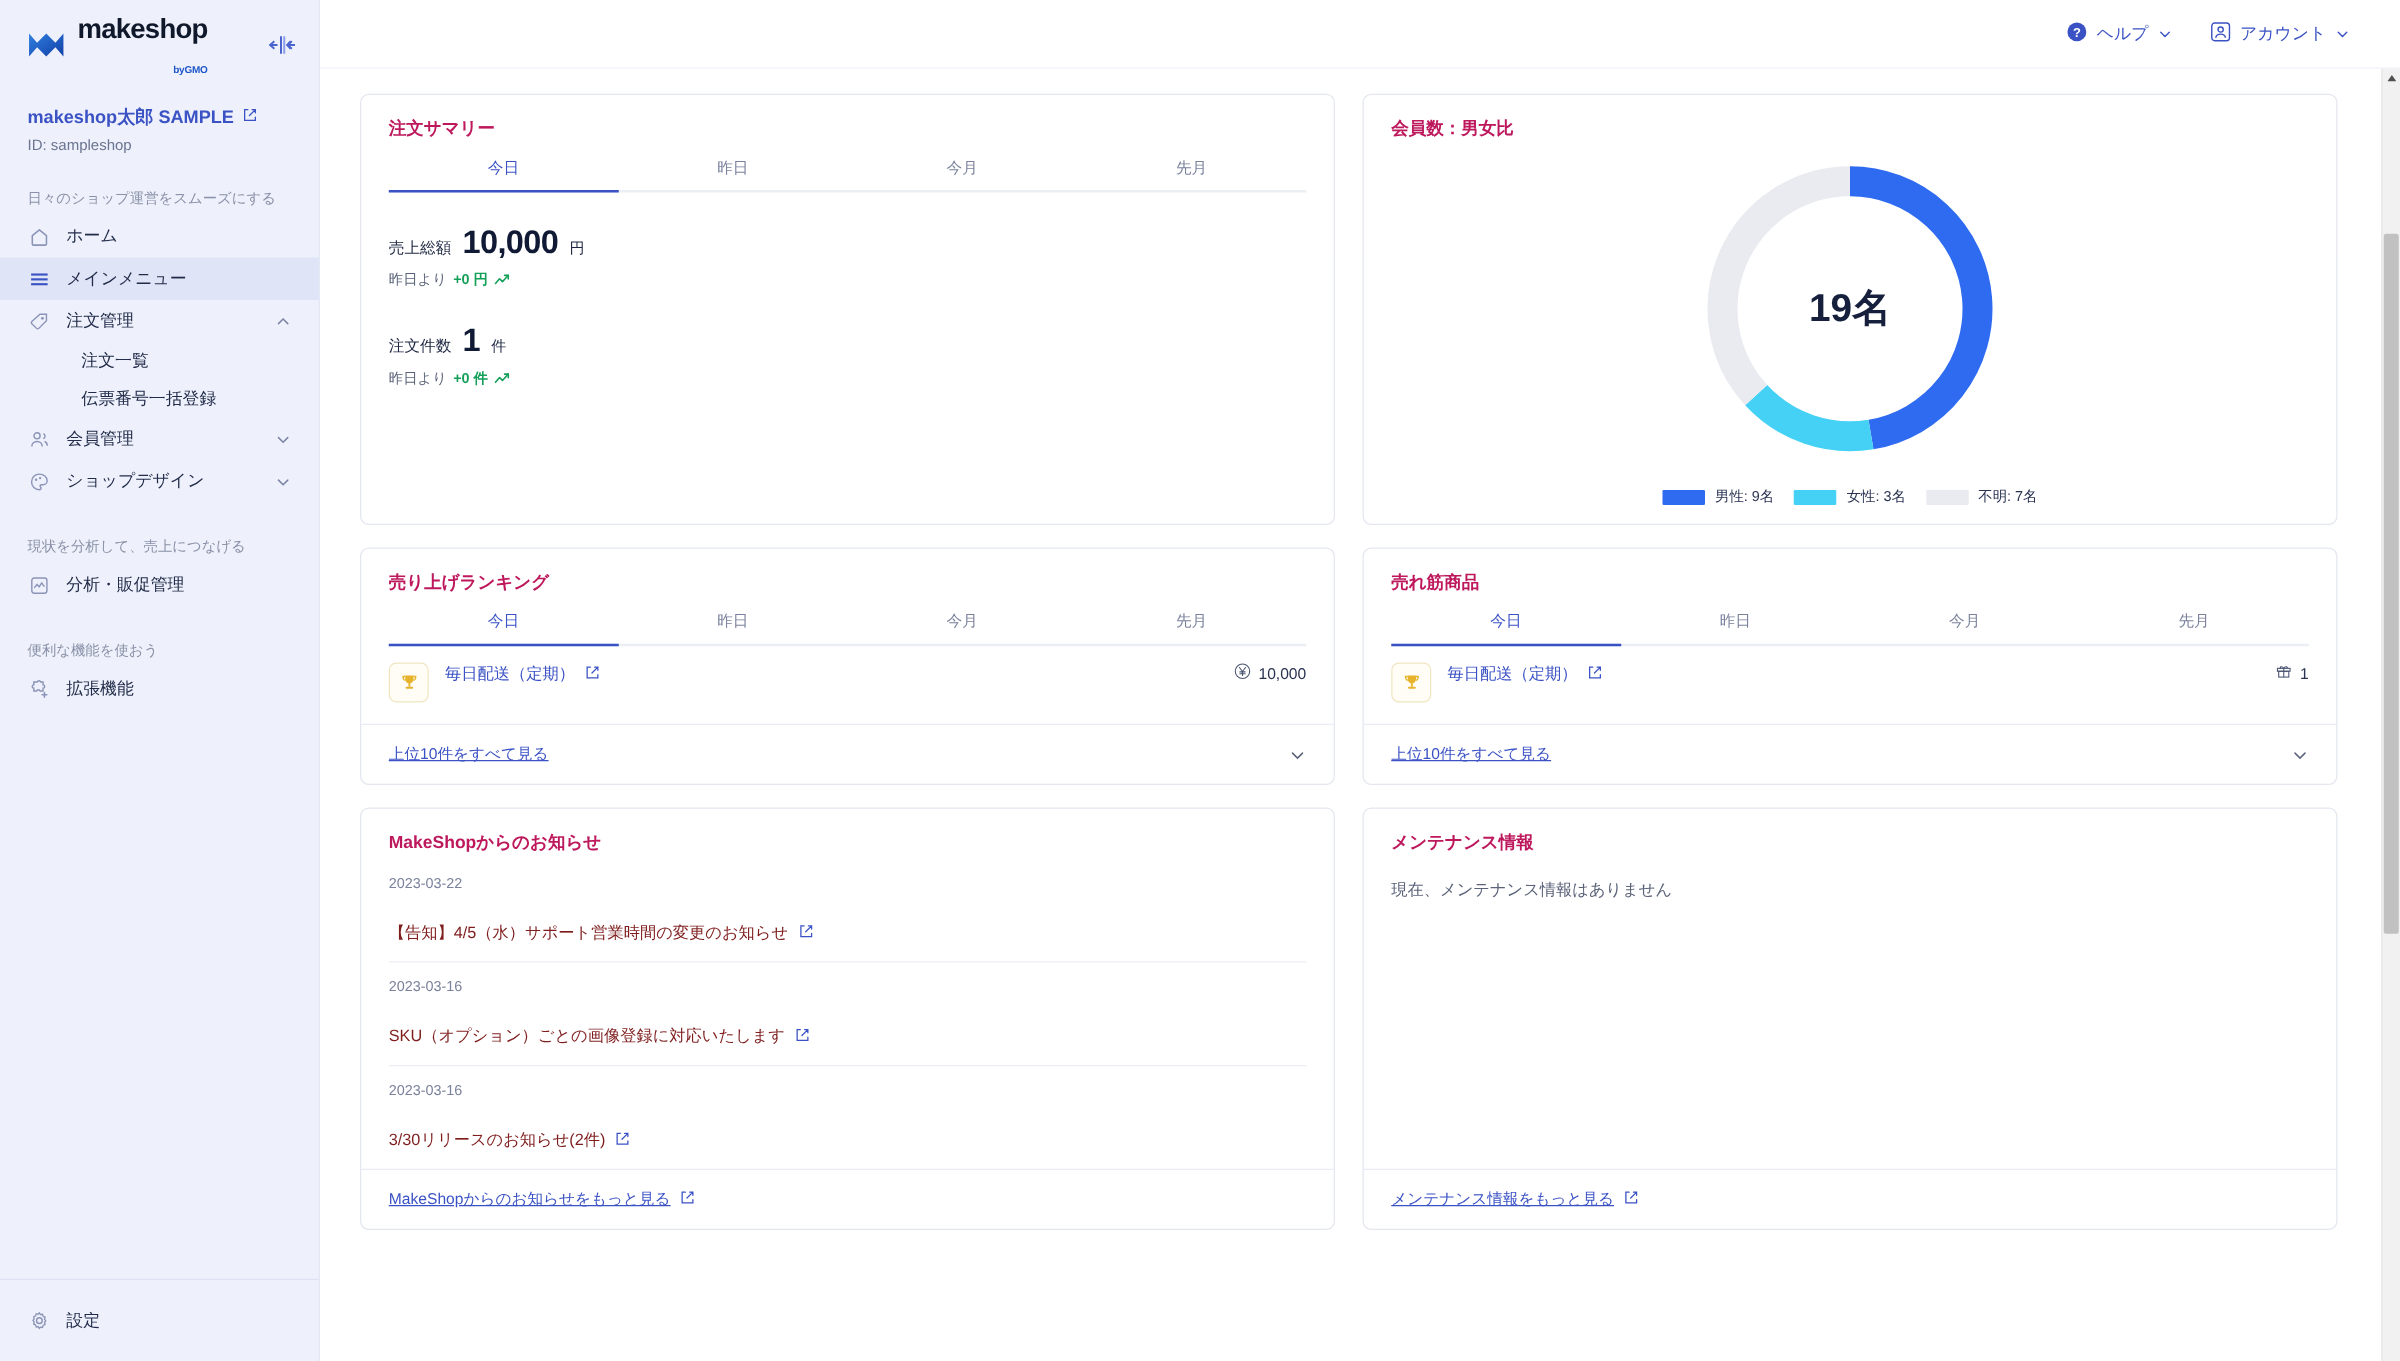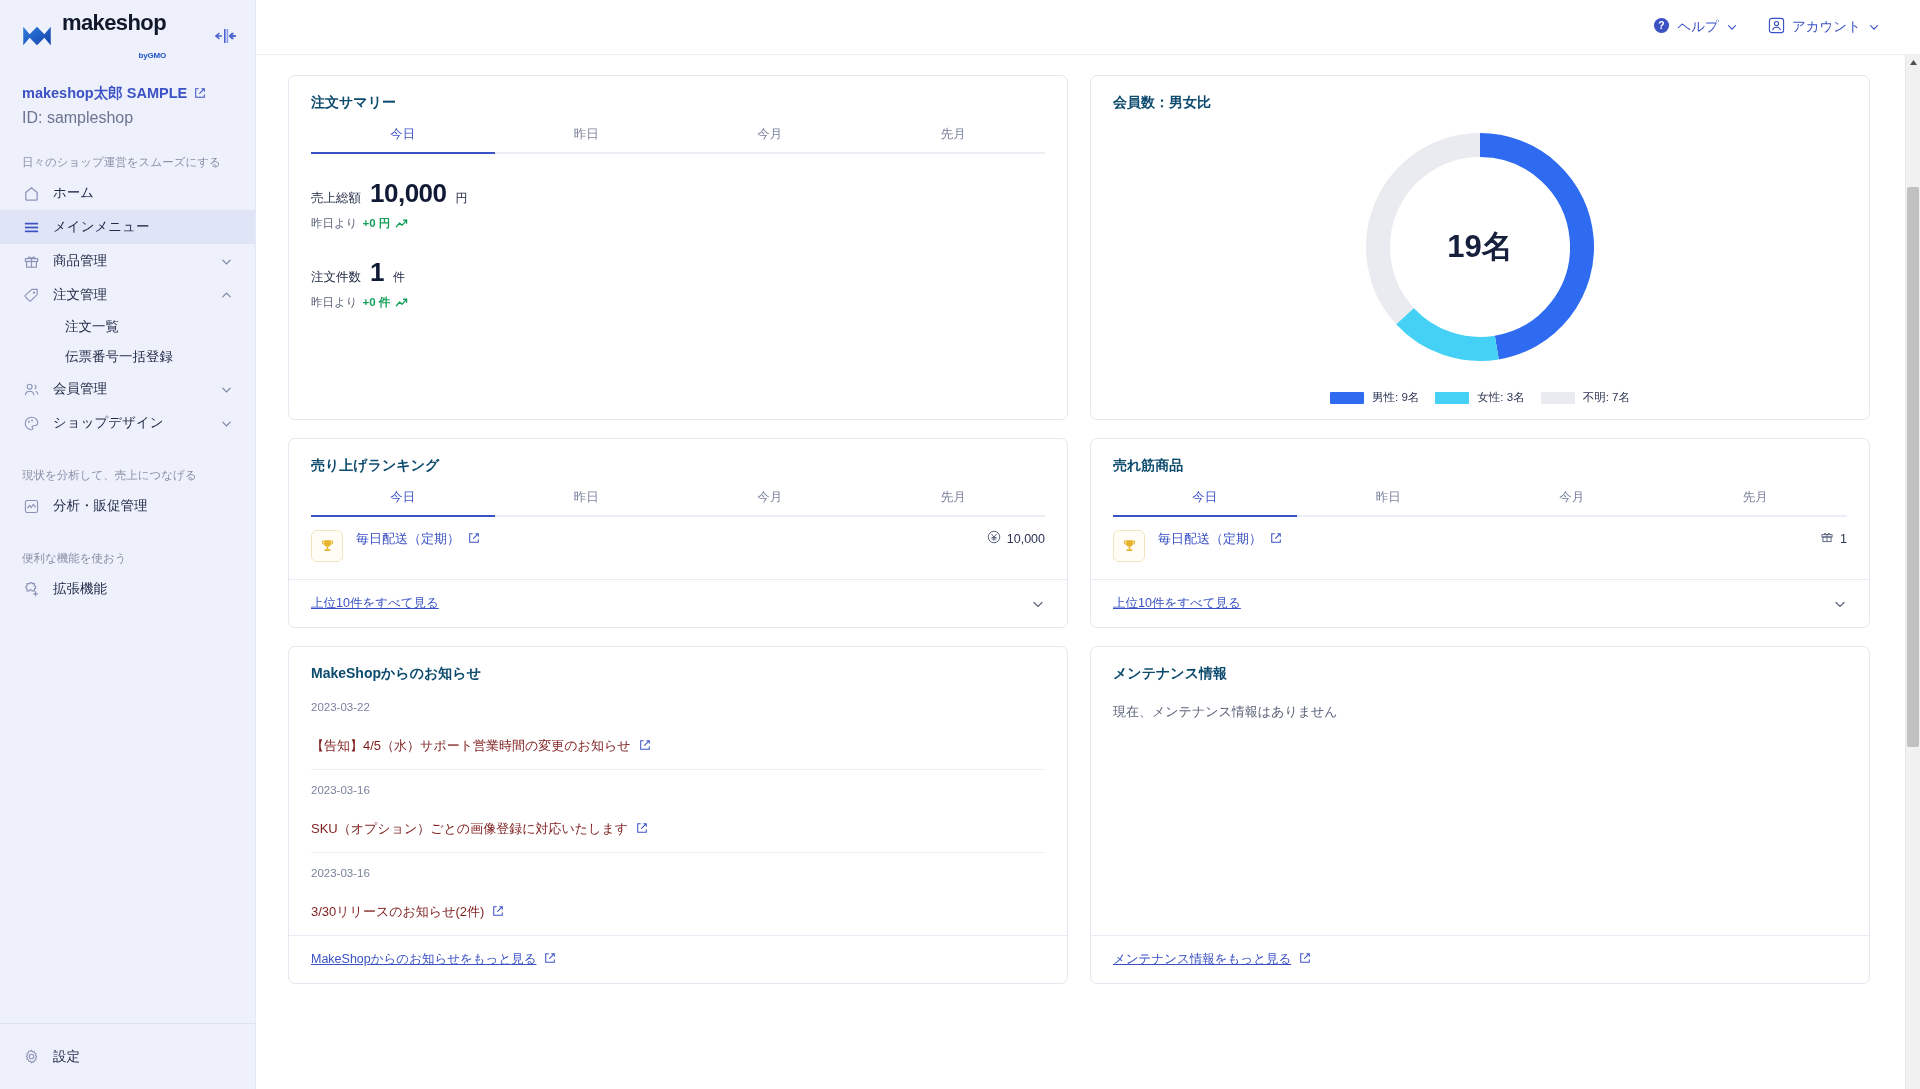--- a/index.html
+++ b/index.html
@@ -64,21 +64,21 @@
     font-size: 14.5px;
     font-weight: 700;
     color: #3b52c4;
     display: inline-flex;
     align-items: center;
     gap: 7px;
     cursor: pointer;
   }
   .sb-shop-id {
     margin-top: 6px;
-    font-size: 16px;
+    font-size: 12px;
     color: #6b7490;
   }
 
   .sb-section-label {
     font-size: 11.5px;
     color: #8a91a8;
     padding: 0 22px;
     margin-top: 28px;
     margin-bottom: 6px;
   }
@@ -174,21 +174,21 @@
     background: #fff;
     border: 1px solid #e4e7ef;
     border-radius: 7px;
     display: flex;
     flex-direction: column;
     overflow: hidden;
   }
   .card-title {
     font-size: 14px;
     font-weight: 700;
-    color: #0c4a6e;
+    color: #be185d;
     padding: 18px 22px 0 22px;
   }
 
   
   .tabs {
     display: flex;
     margin: 14px 22px 0 22px;
     border-bottom: 2px solid #eceef5;
   }
   .tab {
@@ -431,35 +431,20 @@
       <span class="sb-ico">
         <svg width="17" height="17" viewBox="0 0 18 18">
             <rect x="2" y="4" width="14" height="1.8" fill="currentColor"></rect>
             <rect x="2" y="8.1" width="14" height="1.8" fill="currentColor"></rect>
             <rect x="2" y="12.2" width="14" height="1.8" fill="currentColor"></rect>
           </svg>
       </span>
       <span>メインメニュー</span>
     </div>
 
-    <div class="sb-item">
-      <span class="sb-ico">
-        <svg width="17" height="17" viewBox="0 0 18 18">
-            <rect x="2.5" y="6" width="13" height="3" stroke="currentColor" stroke-width="1.2" fill="none"></rect>
-            <rect x="3.8" y="9" width="10.4" height="6" stroke="currentColor" stroke-width="1.2" fill="none"></rect>
-            <path d="M9 6v9M9 6c-2-3-5-1-3 0M9 6c2-3 5-1 3 0" stroke="currentColor" stroke-width="1.2" fill="none"></path>
-          </svg>
-      </span>
-      <span>商品管理</span>
-      <span class="sb-chev">
-        <svg width="13" height="13" viewBox="0 0 14 14">
-            <path d="M3 5.5L7 9.5L11 5.5" stroke="currentColor" stroke-width="1.3" fill="none" stroke-linecap="round"></path>
-          </svg>
-      </span>
-    </div>
 
     <div class="sb-item">
       <span class="sb-ico">
         <svg width="17" height="17" viewBox="0 0 18 18">
             <path d="M9.5 2.5H15v5.5l-6.5 6.5a1.3 1.3 0 0 1-1.9 0l-4-4a1.3 1.3 0 0 1 0-1.9z" stroke="currentColor" stroke-width="1.2" fill="none"></path>
             <circle cx="11.6" cy="6" r="1.2" fill="currentColor"></circle>
           </svg>
       </span>
       <span>注文管理</span>
       <span class="sb-chev">

